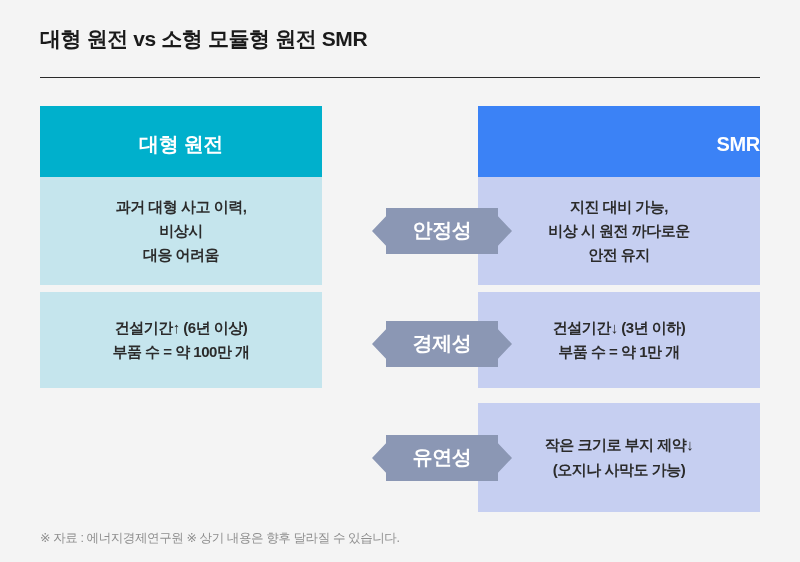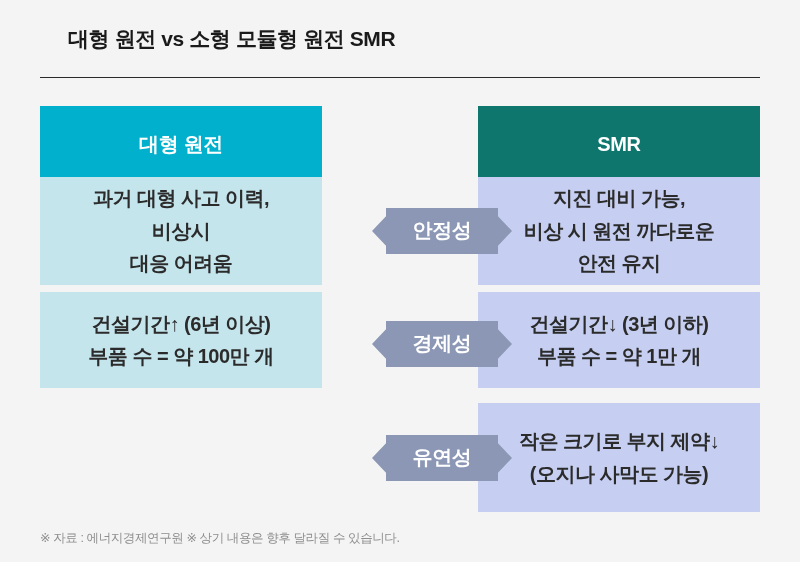--- a/index.html
+++ b/index.html
@@ -15,21 +15,20 @@
     position: relative;
     color: #222;
   }
 
   
   .title-wrap {
     position: absolute;
     left: 40px;
     top: 26px;
     width: 720px;
-    margin-left: 28px;
   }
   .page-title {
     font-size: 21px;
     font-weight: bold;
     letter-spacing: -0.4px;
     color: #1a1a1a;
     line-height: 1.2;
     white-space: nowrap;
   }
   .title-rule {
@@ -67,31 +66,31 @@
     height: 76px;
     display: flex;
     align-items: center;
     justify-content: center;
     color: #ffffff;
     font-size: 20px;
     font-weight: bold;
     letter-spacing: -0.3px;
   }
   .col-header.teal { background: #00b0cc; }
-  .col-header.blue { background: #0f766e; }
+  .col-header.blue { background: #3b82f6; justify-content: flex-end; }
 
   .cell {
     position: absolute;
     left: 0;
     right: 0;
     display: flex;
     align-items: center;
     justify-content: center;
     text-align: center;
-    font-size: 20px;
+    font-size: 15px;
     font-weight: bold;
     line-height: 1.62;
     letter-spacing: -0.5px;
     color: #2b2b2b;
     padding: 0 10px;
     box-sizing: border-box;
   }
   .cell.teal { background: #c5e5ed; }
   .cell.blue { background: #c6cff1; }
 

